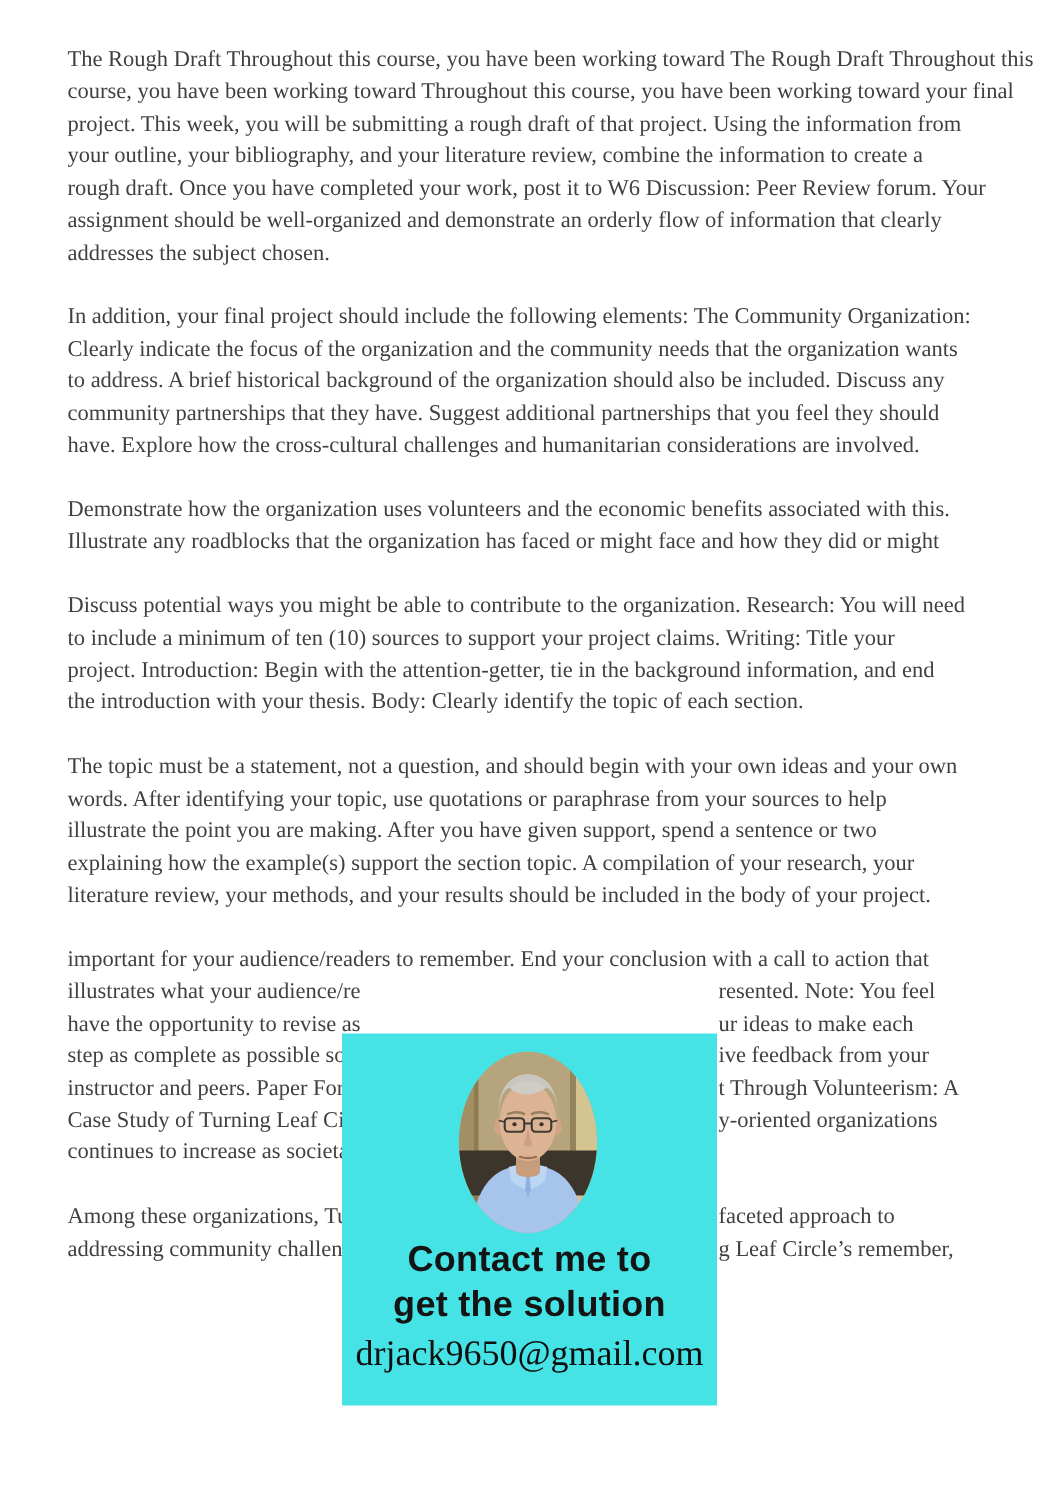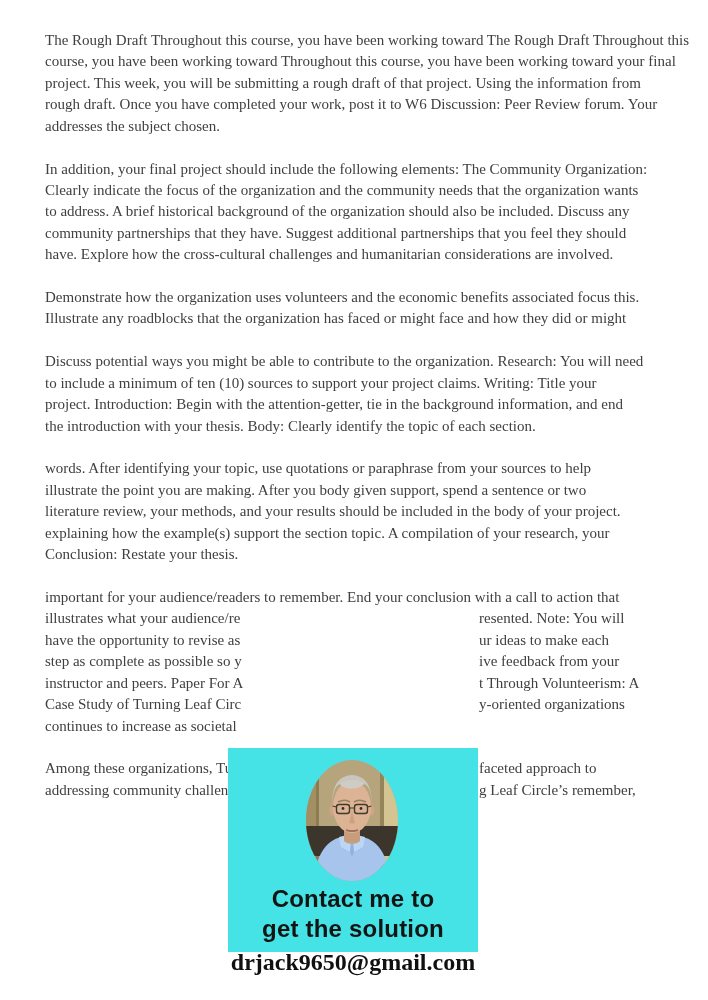--- a/index.html
+++ b/index.html
@@ -28,23 +28,23 @@
   }
   .frag-right {
     position: absolute;
     left: 434px;
     top: 0;
     white-space: nowrap;
   }
   .ad {
     position: absolute;
     left: 228px;
-    top: 748px;
+    top: 689px;
     width: 250px;
-    height: 204px;
+    height: 248px;
     z-index: 5;
   }
   .photo {
     position: absolute;
     left: 78px;
     top: 12px;
     width: 92px;
     height: 121px;
   }
   .photo svg { display: block; width: 100%; height: 100%; }
@@ -61,65 +61,67 @@
     color: #141414;
     letter-spacing: 0.2px;
   }
   .ad-email {
     position: absolute;
     top: 201px;
     left: 0;
     width: 100%;
     text-align: center;
     font-family: "Liberation Serif", serif;
-    font-weight: bold;
+    font-weight: normal;
     font-size: 24px;
     color: #101010;
   }
 </style>
 </head>
 <body>
 
 <div class="page" style="background: rgb(255, 255, 255);">
 
   <div class="doc" id="doc" style="color: #404040;">
       <div class="para">
         <div class="line">The Rough Draft Throughout this course, you have been working toward The Rough Draft Throughout this</div>
         <div class="line">course, you have been working toward Throughout this course, you have been working toward your final</div>
         <div class="line">project. This week, you will be submitting a rough draft of that project. Using the information from</div>
+        <div class="line">your outline, your bibliography, and your literature review, combine the information to create a</div>
         <div class="line">rough draft. Once you have completed your work, post it to W6 Discussion: Peer Review forum. Your</div>
+        <div class="line">assignment should be well-organized and demonstrate an orderly flow of information that clearly</div>
         <div class="line">addresses the subject chosen.</div>
       </div>
       <div class="para">
         <div class="line">In addition, your final project should include the following elements: The Community Organization:</div>
         <div class="line">Clearly indicate the focus of the organization and the community needs that the organization wants</div>
         <div class="line">to address. A brief historical background of the organization should also be included. Discuss any</div>
         <div class="line">community partnerships that they have. Suggest additional partnerships that you feel they should</div>
         <div class="line">have. Explore how the cross-cultural challenges and humanitarian considerations are involved.</div>
       </div>
       <div class="para">
-        <div class="line">Demonstrate how the organization uses volunteers and the economic benefits associated focus this.</div>
+        <div class="line">Demonstrate how the organization uses volunteers and the economic benefits associated with this.</div>
         <div class="line">Illustrate any roadblocks that the organization has faced or might face and how they did or might</div>
       </div>
       <div class="para">
         <div class="line">Discuss potential ways you might be able to contribute to the organization. Research: You will need</div>
         <div class="line">to include a minimum of ten (10) sources to support your project claims. Writing: Title your</div>
         <div class="line">project. Introduction: Begin with the attention-getter, tie in the background information, and end</div>
         <div class="line">the introduction with your thesis. Body: Clearly identify the topic of each section.</div>
       </div>
       <div class="para">
+        <div class="line">The topic must be a statement, not a question, and should begin with your own ideas and your own</div>
         <div class="line">words. After identifying your topic, use quotations or paraphrase from your sources to help</div>
-        <div class="line">illustrate the point you are making. After you body given support, spend a sentence or two</div>
+        <div class="line">illustrate the point you are making. After you have given support, spend a sentence or two</div>
+        <div class="line">explaining how the example(s) support the section topic. A compilation of your research, your</div>
         <div class="line">literature review, your methods, and your results should be included in the body of your project.</div>
-        <div class="line">explaining how the example(s) support the section topic. A compilation of your research, your</div>
-        <div class="line">Conclusion: Restate your thesis.</div>
       </div>
       <div class="para">
         <div class="line">important for your audience/readers to remember. End your conclusion with a call to action that</div>
-        <div class="line"><span>illustrates what your audience/re</span><span class="frag-right">resented. Note: You will</span></div>
+        <div class="line"><span>illustrates what your audience/re</span><span class="frag-right">resented. Note: You feel</span></div>
         <div class="line"><span>have the opportunity to revise as</span><span class="frag-right">ur ideas to make each</span></div>
         <div class="line"><span>step as complete as possible so y</span><span class="frag-right">ive feedback from your</span></div>
         <div class="line"><span>instructor and peers. Paper For A</span><span class="frag-right">t Through Volunteerism: A</span></div>
         <div class="line"><span>Case Study of Turning Leaf Circ</span><span class="frag-right">y-oriented organizations</span></div>
         <div class="line">continues to increase as societal</div>
       </div>
       <div class="para">
         <div class="line"><span>Among these organizations, Turn</span><span class="frag-right">faceted approach to</span></div>
         <div class="line"><span>addressing community challenge</span><span class="frag-right">g Leaf Circle’s remember,</span></div>
       </div>

